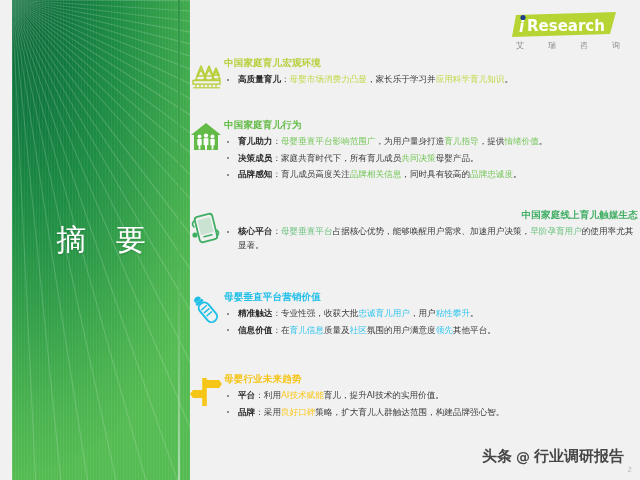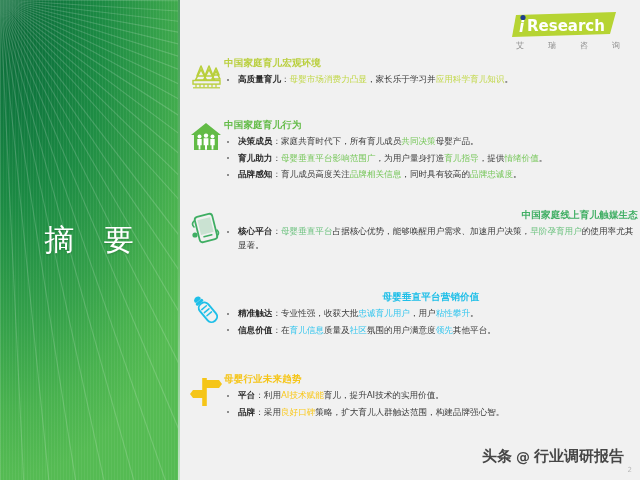--- a/index.html
+++ b/index.html
@@ -5,21 +5,21 @@
   html,body{margin:0;padding:0;}
   body{
     width:640px;height:480px;overflow:hidden;
     font-family:"DejaVu Sans","Liberation Sans",sans-serif;
     background:#f2f2f2;
   }
   #slide{position:relative;width:640px;height:480px;background:#f1f1f1;overflow:hidden;}
 
   
   #left-panel{
-    position:absolute;left:0;top:0;width:178px;height:480px;
+    position:absolute;left:12px;top:0;width:178px;height:480px;
     background:
       radial-gradient(120% 95% at 8% 4%, #0d6b3a 0%, #11793f 20%, #1d8c44 42%, #34a04a 66%, #49b24f 85%, #55bb53 100%);
     overflow:hidden;
   }
   
   #fan{position:absolute;left:-120px;top:-150px;width:640px;height:760px;opacity:.30;}
   
   #pinstripe{
     position:absolute;inset:0;
     background:repeating-linear-gradient(90deg,
@@ -69,21 +69,21 @@
   .lead{font-weight:bold;color:#2b2b2b;margin-top:16px;}
   .hl{font-weight:normal;}
 
   
   .s1 .sec-head{color:#b9cf3c;}
   .s1 .hl{color:#c2d84a;}
   .s2 .sec-head{color:#62bb46;}
   .s2 .hl{color:#77c75a;}
   .s3 .sec-head{color:#3fae63;text-align:right;}
   .s3 .hl{color:#6cc27f;}
-  .s4 .sec-head{color:#1fbfe8;text-align:center;}
+  .s4 .sec-head{color:#1fbfe8;}
   .s4 .hl{color:#35c6ee;}
   .s5 .sec-head{color:#f5c518;}
   .s5 .hl{color:#f9c81c;}
 
   
   #watermark{
     position:absolute;right:16px;bottom:14px;
     display:flex;align-items:center;gap:4px;
     color:#2f2f2f;font-size:15px;font-weight:bold;
     font-family:"DejaVu Sans","Liberation Sans",sans-serif;
@@ -211,22 +211,22 @@
             <circle cx="20" cy="17.6" r="2.2"></circle>
             <path d="M17.6 20.3 h4.8 v7 h-1.4 v4.4 h-2 v-4.4 h-1.4 z"></path>
             <circle cx="26.5" cy="18.5" r="2"></circle>
             <path d="M24.3 21 h4.4 v6.2 h-1.3 v4.2 h-1.8 v-4.2 h-1.3 z"></path>
           </g>
         </svg>
       </div>
       <div class="sec-body">
         <div class="sec-head">中国家庭育儿行为</div>
         <div class="bullet-list">
+            <div class="bullet-row"><span class="dot"></span><span class="lead">育儿助力</span><span class="plain">：</span><span class="hl">母婴垂直平台影响范围广</span><span class="plain">，为用户量身打造</span><span class="hl">育儿指导</span><span class="plain">，提供</span><span class="hl">情绪价值</span><span class="plain">。</span></div>
             <div class="bullet-row"><span class="dot"></span><span class="lead">决策成员</span><span class="plain">：家庭共育时代下，所有育儿成员</span><span class="hl">共同决策</span><span class="plain">母婴产品。</span></div>
-            <div class="bullet-row"><span class="dot"></span><span class="lead">育儿助力</span><span class="plain">：</span><span class="hl">母婴垂直平台影响范围广</span><span class="plain">，为用户量身打造</span><span class="hl">育儿指导</span><span class="plain">，提供</span><span class="hl">情绪价值</span><span class="plain">。</span></div>
             <div class="bullet-row"><span class="dot"></span><span class="lead">品牌感知</span><span class="plain">：育儿成员高度关注</span><span class="hl">品牌相关信息</span><span class="plain">，同时具有较高的</span><span class="hl">品牌忠诚度</span><span class="plain">。</span></div>
           </div>
       </div>
     </div>
 
     <div class="section s3" style="top:208px;">
       <div class="sec-icon">
         <svg width="40" height="40" viewBox="0 0 40 40" aria-hidden="true">
           <g transform="rotate(-14 20 20)">
             <rect x="11" y="7" width="18" height="26" rx="3" ry="3" fill="none" stroke="#3fae63" stroke-width="1.8"></rect>

